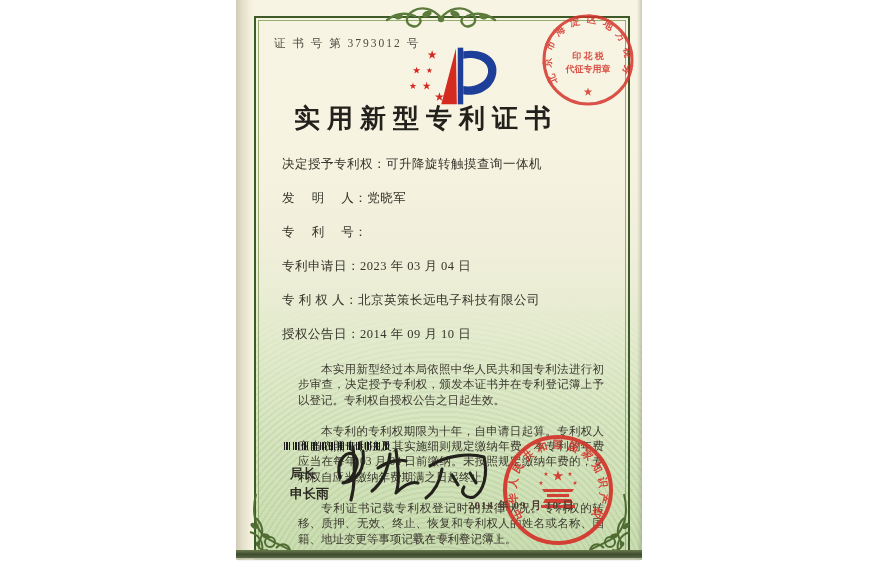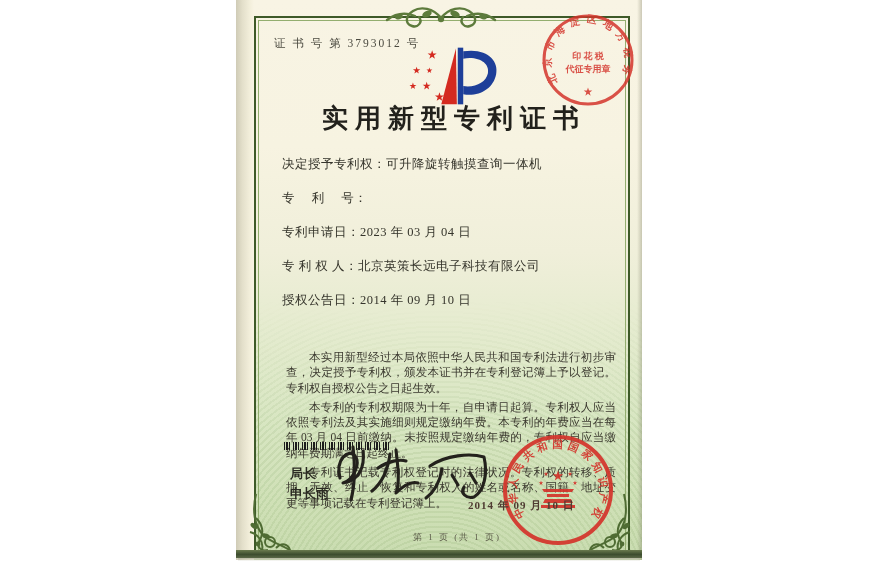--- a/index.html
+++ b/index.html
@@ -21,29 +21,29 @@
   .edge-bottom-shadow{position:absolute;left:2px;top:558px;width:402px;height:3px;
          background:linear-gradient(180deg,#b9b9a5,rgba(255,255,255,0));}
   
   .frame{position:absolute;left:18px;top:16px;width:372px;height:536px;border:2px solid #3e5a28;}
   .frame::after{content:"";position:absolute;inset:2px;border:1px solid #93ae6f;}
   .ornament-top{position:absolute;left:145px;top:2px;}
   .floral{position:absolute;}
   
   .cert-no{position:absolute;left:38px;top:36px;font-size:11.5px;letter-spacing:2px;color:#4b4a40;}
   .logo{position:absolute;left:166px;top:44px;}
-  .title{position:absolute;left:32px;top:101px;width:372px;text-align:center;
+  .title{position:absolute;left:4px;top:101px;width:372px;text-align:center;
          font-size:26px;font-weight:bold;letter-spacing:7px;color:#22211c;}
   .fields{position:absolute;left:46px;top:154px;width:330px;}
   .field-row{display:flex;font-size:12.5px;color:#35342b;height:34px;line-height:20px;letter-spacing:.5px;}
   .field-label{white-space:pre;}
   .field-value{white-space:pre;}
   .paras{position:absolute;left:46px;top:346px;width:338px;font-size:11.5px;line-height:15.3px;
          color:#3b392f;text-align:justify;}
-  .paras p{margin:4px;text-indent:2em;}
+  .paras p{margin:16px;text-indent:2em;}
   .barcode{position:absolute;left:48px;top:442px;width:108px;height:8px;
          background:repeating-linear-gradient(90deg,#1c1c1c 0 1px,transparent 1px 2px,#1c1c1c 2px 4px,transparent 4px 5px,#1c1c1c 5px 6px,transparent 6px 9px);}
   .signer{position:absolute;left:54px;top:464px;font-size:13px;font-weight:bold;color:#2b2a22;
           font-family:"Liberation Sans","DejaVu Sans",sans-serif;line-height:20px;}
   .signature{position:absolute;left:88px;top:442px;}
   .issue-seal{position:absolute;left:264px;top:432px;opacity:.93;}
   .issue-date{position:absolute;left:232px;top:498px;width:140px;font-size:11px;letter-spacing:1px;
           color:#4f3c32;font-weight:bold;}
   .tax-seal{position:absolute;left:304px;top:12px;opacity:.85;}
   .footer{position:absolute;left:18px;top:531px;width:372px;text-align:center;font-size:9px;
@@ -139,20 +139,24 @@
       </text>
       <text x="0" y="-1" text-anchor="middle" font-size="9" fill="#d4352c" font-weight="bold">印 花 税</text>
       <text x="0" y="12" text-anchor="middle" font-size="9" fill="#d4352c" font-weight="bold">代征专用章</text>
       <use href="#star" transform="translate(0,32) scale(0.45)" fill="#d4352c"></use>
     </svg>
 
     <div class="fields">
       <div class="field-row">
         <span class="field-label">决定授予专利权：</span>
         <span class="field-value">可升降旋转触摸查询一体机</span>
+      </div>
+      <div class="field-row">
+        <span class="field-label">发　 明　 人：</span>
+        <span class="field-value">党晓军</span>
       </div>
       <div class="field-row">
         <span class="field-label">专 　利 　号：</span>
       </div>
       <div class="field-row">
         <span class="field-label">专利申请日：</span>
         <span class="field-value">2023 年 03 月 04 日</span>
       </div>
       <div class="field-row">
         <span class="field-label">专 利 权 人：</span>

